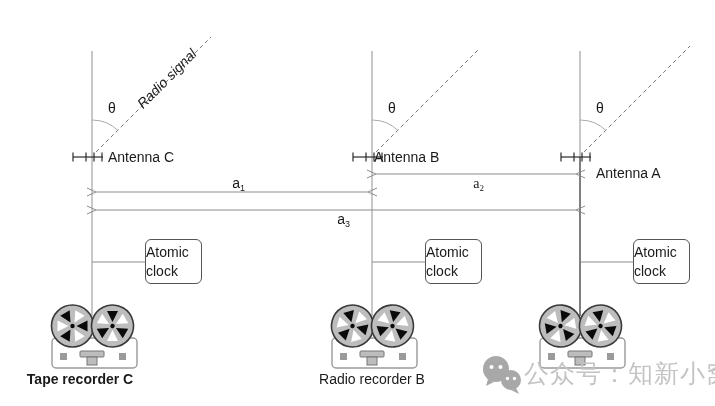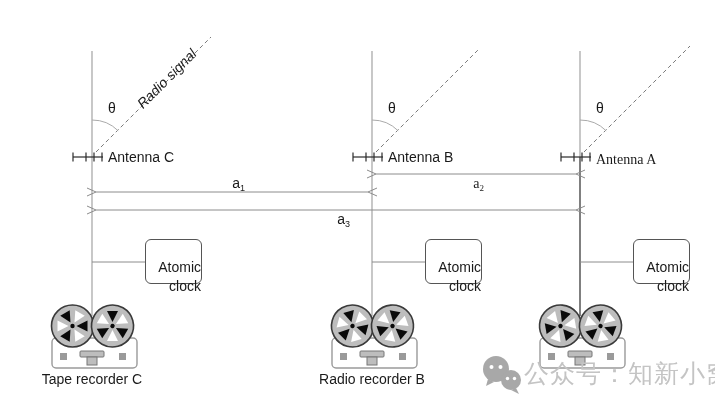--- a/index.html
+++ b/index.html
@@ -29,21 +29,21 @@
   .lbl{position:absolute;z-index:2;font-size:14px;line-height:16px;color:var(--text-black);white-space:nowrap;}
   .center{text-align:center;}
   .theta{font-size:14px;}
   .radio-signal{
     font-style:italic;width:120px;height:20px;text-align:center;
     transform:rotate(-45deg);transform-origin:50% 50%;
   }
   .clock-box{
     position:absolute;z-index:2;box-sizing:border-box;width:57px;height:45px;
     background:#ffffff;border:1.4px solid var(--box-border);border-radius:6px;
-    font-size:14px;line-height:19px;text-align:right;padding-top:18px;
+    font-size:14px;line-height:19px;text-align:left;padding-top:3px;
   }
   .sub{font-size:9px;vertical-align:-3px;}
   .baseline-lbl{width:32px;text-align:right;}
   .recorder-lbl{width:160px;text-align:center;}
   .watermark-text{
     position:absolute;z-index:1;font-size:25px;line-height:28px;
     color:var(--watermark-gray);letter-spacing:1px;white-space:nowrap;
   }
   #watermark-icon{position:absolute;z-index:1;}
 </style>
@@ -158,22 +158,22 @@
   </svg>
   <div class="watermark-text" style="left:524px;top:359px;">公众号：知新小窝</div>
 
   <div class="lbl theta center" style="left:100px;top:100px;width:24px;">θ</div>
   <div class="lbl theta center" style="left:380px;top:100px;width:24px;">θ</div>
   <div class="lbl theta center" style="left:588px;top:100px;width:24px;">θ</div>
 
   <div class="lbl radio-signal" style="left:108px;top:70px;">Radio signal</div>
 
   <div class="lbl" style="left:108px;top:149px;">Antenna C</div>
-  <div class="lbl" style="left:388px;top:149px;">Antenna B</div>
-  <div class="lbl" style="left:596px;top:152px;font-family:Liberation Serif, serif;">Antenna A</div>
+  <div class="lbl" style="left:374px;top:149px;">Antenna B</div>
+  <div class="lbl" style="left:596px;top:165px;">Antenna A</div>
 
   <div class="lbl baseline-lbl" style="left:213px;top:175px;">
     <span>a</span><span class="sub">1</span>
   </div>
   <div class="lbl baseline-lbl" style="left:452px;top:176px;font-family:Liberation Serif, serif;">
     <span>a</span><span class="sub">2</span>
   </div>
   <div class="lbl baseline-lbl" style="left:318px;top:211px;">
     <span>a</span><span class="sub">3</span>
   </div>
@@ -184,16 +184,16 @@
   </div>
   <div class="clock-box" style="left:425px;top:239px;">
     <div>Atomic</div>
     <div>clock</div>
   </div>
   <div class="clock-box" style="left:633px;top:239px;">
     <div>Atomic</div>
     <div>clock</div>
   </div>
 
-  <div class="lbl recorder-lbl" style="left:12px;top:371px;">Tape recorder C</div>
+  <div class="lbl recorder-lbl" style="left:0;top:371px;font-weight:bold;">Tape recorder C</div>
   <div class="lbl recorder-lbl" style="left:292px;top:371px;">Radio recorder B</div>
 
 </div>
 
 </body></html>

